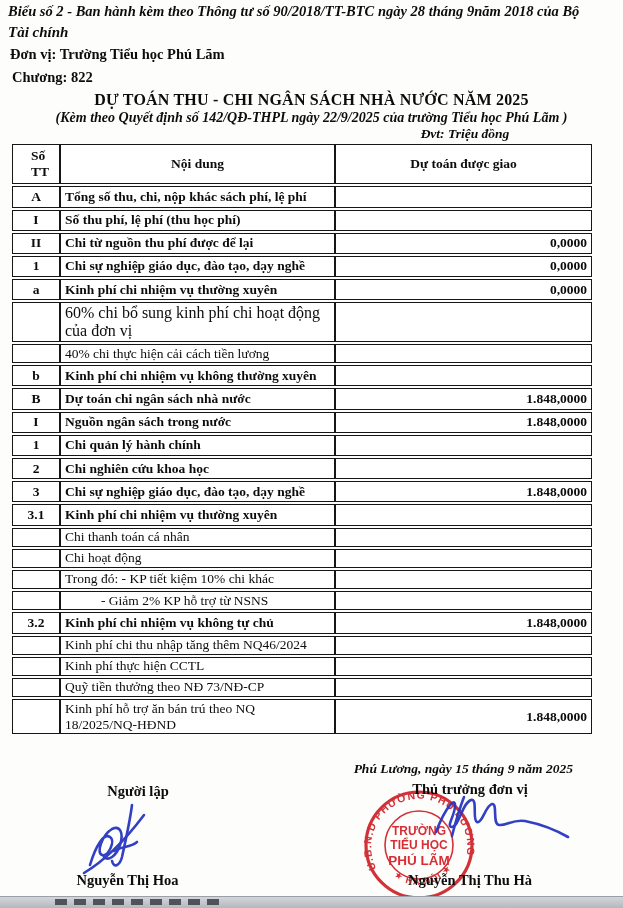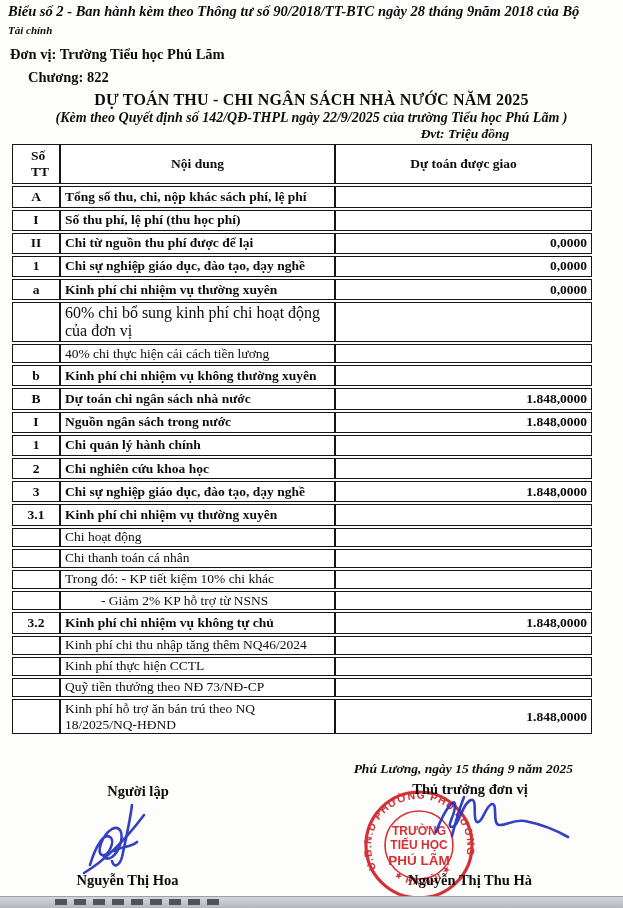--- a/index.html
+++ b/index.html
@@ -4,23 +4,23 @@
 <style>
   html,body{margin:0;padding:0;}
   body{
     width:623px;height:908px;position:relative;overflow:hidden;
     background:#fdfdfc;color:#0c0c0c;
     font-family:"Liberation Serif","DejaVu Serif",serif;
   }
   .abs{position:absolute;}
   
   .hdr-line1{top:3px;left:8px;right:6px;font-size:14.5px;font-weight:bold;font-style:italic;}
-  .hdr-line2{top:24px;left:8px;font-size:11px;font-weight:bold;font-style:italic;}
+  .hdr-line2{top:24px;left:8px;font-size:15px;font-weight:bold;font-style:italic;}
   .hdr-unit{top:46px;left:10px;font-size:14.5px;font-weight:bold;}
-  .hdr-chapter{top:69px;left:28px;font-size:14.5px;font-weight:bold;}
+  .hdr-chapter{top:69px;left:12px;font-size:14.5px;font-weight:bold;}
   .doc-title{top:91px;left:0;right:0;text-align:center;font-size:16px;font-weight:bold;letter-spacing:.2px;}
   .doc-subtitle{top:110px;left:0;right:0;text-align:center;font-size:14px;font-weight:bold;font-style:italic;}
   .dvt-note{top:126px;left:338px;width:254px;text-align:center;font-size:13.5px;font-weight:bold;font-style:italic;}
   
   table.budget{
     position:absolute;top:142px;left:12px;width:580px;
     border-collapse:separate;border-spacing:0 2px;table-layout:fixed;
   }
   table.budget th,table.budget td{
     border:1.5px solid #161616;font-size:13.5px;line-height:1.2;
@@ -139,26 +139,26 @@
         <td class="content">Chi sự nghiệp giáo dục, đào tạo, dạy nghề</td>
         <td class="value">1.848,0000</td>
       </tr>
   <tr class="main">
         <td class="num">3.1</td>
         <td class="content">Kinh phí chi nhiệm vụ thường xuyên</td>
         <td class="value"></td>
       </tr>
   <tr class="sub">
         <td class="num"></td>
+        <td class="content">Chi thanh toán cá nhân</td>
+        <td class="value"></td>
+      </tr>
+  <tr class="sub">
+        <td class="num"></td>
         <td class="content">Chi hoạt động</td>
-        <td class="value"></td>
-      </tr>
-  <tr class="sub">
-        <td class="num"></td>
-        <td class="content">Chi thanh toán cá nhân</td>
         <td class="value"></td>
       </tr>
   <tr class="sub">
         <td class="num"></td>
         <td class="content">Trong đó: - KP tiết kiệm 10% chi khác</td>
         <td class="value"></td>
       </tr>
   <tr class="sub indent">
         <td class="num"></td>
         <td class="content">- Giảm 2% KP hỗ trợ từ NSNS</td>

